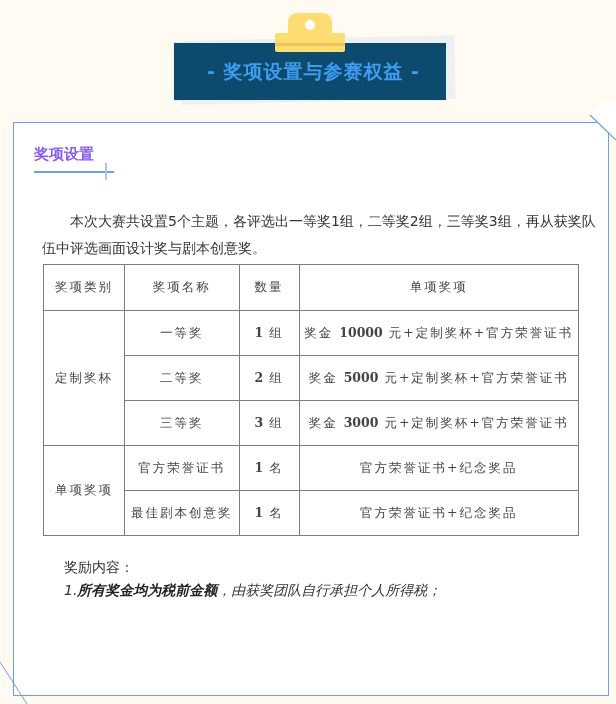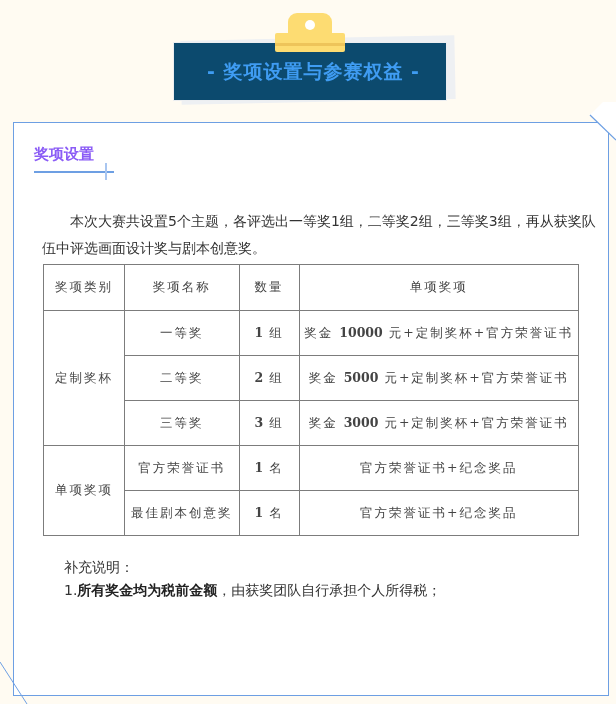--- a/index.html
+++ b/index.html
@@ -75,21 +75,21 @@
     height: 44px; padding: 0;
   }
   table.award-table th { height: 45px; }
   .num { font-weight: bold; letter-spacing: 0; }
   .notes {
     position: absolute; left: 33px; top: 556px; width: 560px;
     font-size: 14px; line-height: 23px; color: #333;
   }
   .notes p { margin: 0; }
   .notes .n-label { padding-left: 31px; }
-  .notes .n1, .notes .n2 { padding-left: 31px; }
+  .notes .n1, .notes .n2 { padding-left: 31px; font-style: italic; }
   .notes .n3 { text-indent: 31px; }
   .notes b { font-weight: bold; color: #222; }
 </style>
 </head>
 <body>
 
 <div class="sticker-shadow"></div>
 <div class="sticker">
   <span class="sticker-title">- 奖项设置与参赛权益 -</span>
 </div>
@@ -151,15 +151,15 @@
   </tr>
   <tr>
     <td>最佳剧本创意奖</td>
     <td><span class="num">1</span><span> 名</span></td>
     <td>官方荣誉证书+纪念奖品</td>
   </tr>
 </tbody>
   </table>
 
 <div class="notes">
-  <p class="n-label">补充说明：</p>
+  <p class="n-label">奖励内容：</p>
   <p class="n1"><span>1.</span><b>所有奖金均为税前金额</b><span>，由获奖团队自行承担个人所得税；</span></p>
 </div>
 
 </body></html>

